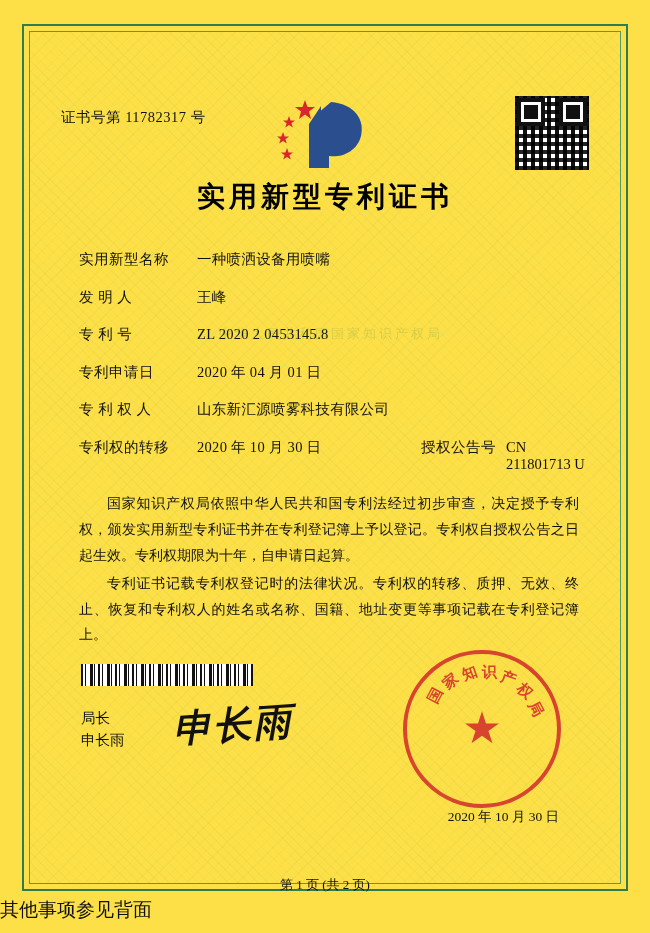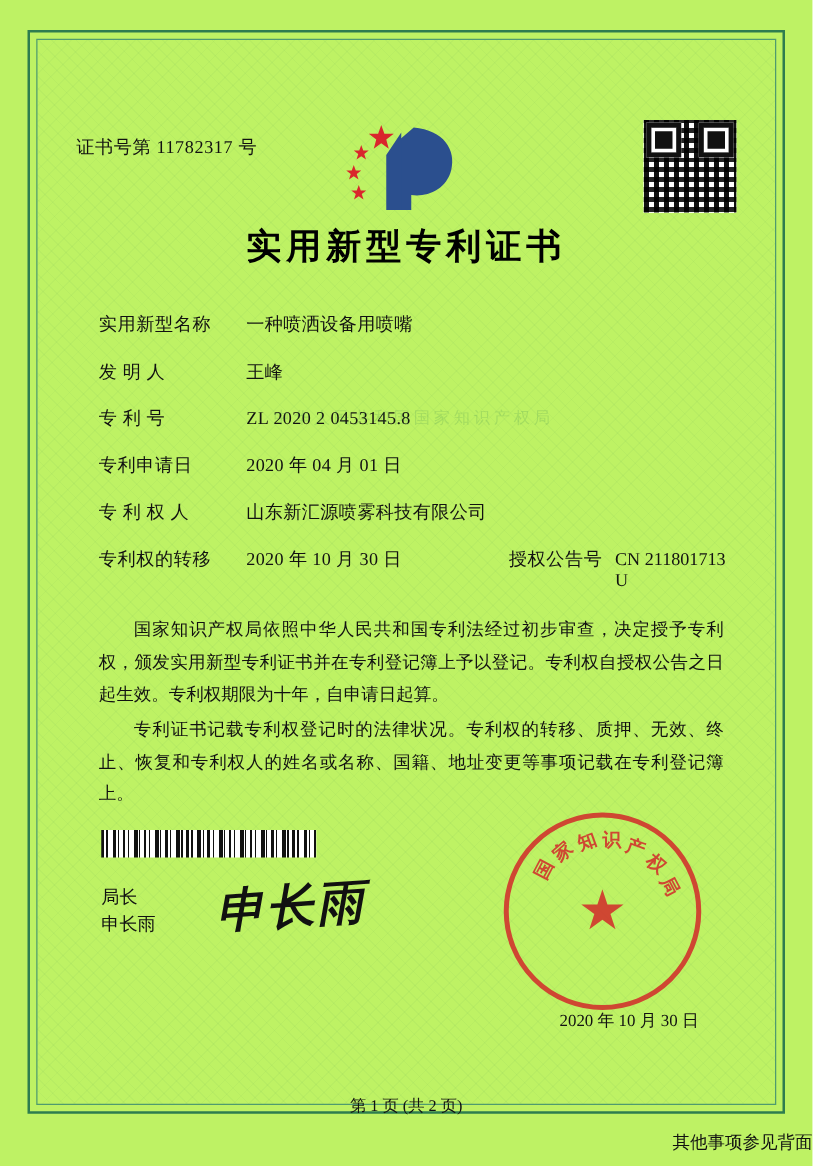--- a/index.html
+++ b/index.html
@@ -11,21 +11,21 @@
     width: 650px;
     height: 933px;
     font-family: "Liberation Serif", "DejaVu Serif", serif;
     color: #1a1a1a;
     position: relative;
     overflow: hidden;
   }
   .page {
     position: absolute;
     inset: 0;
-    background: #bef264;
+    background: #fde047;
   }
   
   .border-outer {
     position: absolute;
     left: 22px;
     top: 24px;
     right: 22px;
     bottom: 42px;
     border: 2px solid #2e7d4f;
   }
@@ -129,21 +129,21 @@
   .field .val {
     flex: 1 1 auto;
     letter-spacing: 0.3px;
   }
   .field.two-col .val {
     flex: 0 0 auto;
     min-width: 210px;
   }
   .field .lbl2 {
     flex: 0 0 auto;
-    margin-left: 0;
+    margin-left: 14px;
     letter-spacing: 0.5px;
   }
   .field .val2 {
     margin-left: 10px;
   }
   .spaced { letter-spacing: 10px; }
   .spaced2 { letter-spacing: 6px; }
 
   .paragraphs {
     margin-top: 0;
@@ -238,22 +238,22 @@
     top: 824px;
     text-align: center;
     font-size: 13px;
     color: #111;
   }
   .footer-note {
     position: absolute;
     left: 0;
     right: 0;
     bottom: 10px;
-    text-align: right;
-    font-size: 14px;
+    text-align: left;
+    font-size: 19px;
     color: #111;
   }
   .wm {
     position: absolute;
     left: 164px;
     top: 268px;
     width: 330px;
     font-size: 13px;
     color: rgba(46,125,79,0.18);
     letter-spacing: 3px;

